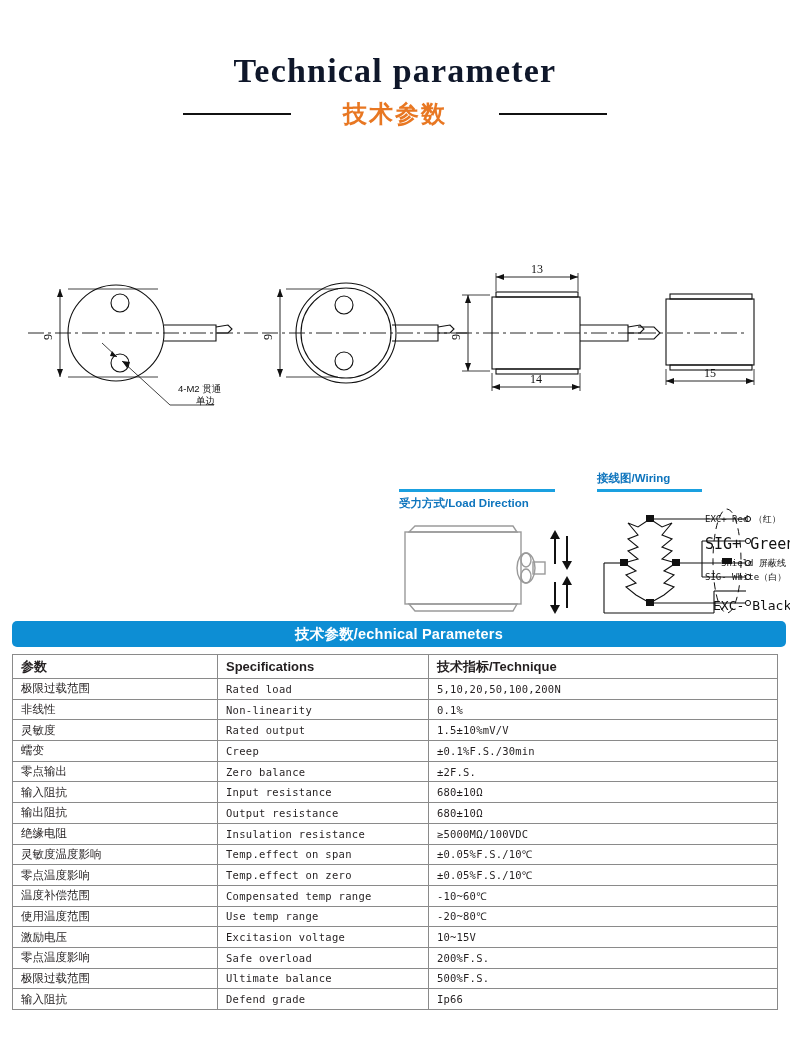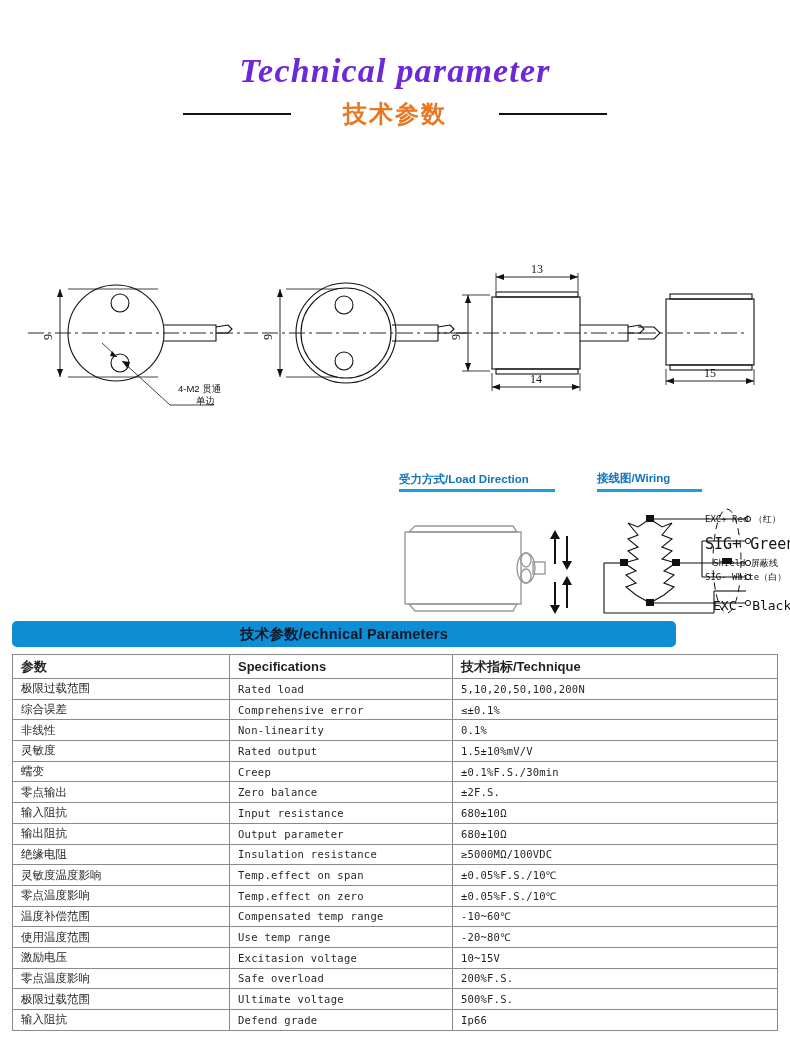--- a/index.html
+++ b/index.html
@@ -21,23 +21,22 @@
     position: absolute;
     left: 0; top: 52px;
     width: 790px;
     text-align: center;
   }
   #main-title {
     font-family: "Liberation Serif", "DejaVu Serif", serif;
     font-size: 34px;
     font-weight: bold;
     letter-spacing: 1.2px;
-    color: #6d28d9;
+    color: #0f172a;
     line-height: 1.1;
-    font-style: italic;
   }
   #subtitle-row {
     margin-top: 9px;
     display: flex;
     align-items: center;
     justify-content: center;
     gap: 52px;
   }
   .title-rule {
     width: 108px;
@@ -74,42 +73,42 @@
   .section-underline {
     position: absolute;
     height: 2.5px;
     background: #1aa0e0;
   }
 
   
   #table-head-bar {
     position: absolute;
     left: 12px; top: 621px;
-    width: 664px;
+    width: 774px;
     height: 26px;
     background: #0d8ed4;
     border-radius: 5px;
-    color: #0f172a;
+    color: #ffffff;
     font-size: 14.5px;
     font-weight: bold;
     display: flex;
     align-items: center;
     justify-content: center;
     letter-spacing: 0.2px;
   }
   #spec-table {
     position: absolute;
     left: 12px; top: 654px;
     width: 766px;
     border-collapse: collapse;
     table-layout: fixed;
   }
   #spec-table td {
     border: 1px solid #8a8a8a;
-    padding: 0 12px 0 8px;
+    padding: 0 0 0 8px;
     height: 19.7px;
     font-size: 11.5px;
     color: #231f20;
     vertical-align: middle;
     overflow: hidden;
     white-space: nowrap;
   }
   #spec-table tr.head-row td {
     font-weight: bold;
     font-size: 13px;
@@ -245,21 +244,21 @@
       <line x1="28" y1="112" x2="116" y2="112" stroke-width="0.9"></line>
       <path d="M28 112 l8 -3 l0 6 z" fill="#111" stroke="none"></path>
       <path d="M116 112 l-8 -3 l0 6 z" fill="#111" stroke="none"></path>
       <line x1="28" y1="100" x2="28" y2="116" stroke-width="0.8"></line>
       <line x1="116" y1="100" x2="116" y2="116" stroke-width="0.8"></line>
     </g>
     <text x="72" y="108" font-family="Liberation Serif, serif" font-size="12" fill="#111" text-anchor="middle">15</text>
   </svg>
 </div>
 
-<div class="section-head" style="left:399px; top:472px;">受力方式/Load Direction</div>
+<div class="section-head" style="left:399px; top:496px;">受力方式/Load Direction</div>
 <div class="section-underline" style="left:399px; top:489px; width:156px;"></div>
 
 <svg style="position:absolute; left:399px; top:512px;" width="175" height="110" viewBox="0 0 175 110">
   <g fill="none" stroke="#9a9a9a" stroke-width="1.4">
 
     <rect x="6" y="20" width="116" height="72"></rect>
 
     <path d="M16 14 L114 14 L118 20 L10 20 Z"></path>
     <path d="M10 92 L118 92 L114 99 L16 99 Z"></path>
 
@@ -322,45 +321,40 @@
     <circle cx="154" cy="36" r="2.6"></circle>
     <circle cx="154" cy="58" r="2.6"></circle>
     <circle cx="154" cy="72" r="2.6"></circle>
     <circle cx="154" cy="98" r="2.6"></circle>
   </g>
 </svg>
 
 <div style="position:absolute; left:705px; top:505px; width:85px; height:112px;">
   <div style="position:absolute; top:8px; left:0; font-family:'DejaVu Sans Mono',monospace; font-size:9px; color:#111; white-space:nowrap;">EXC+ Red  （红）</div>
   <div style="position:absolute; top:30px; left:0; font-family:'DejaVu Sans Mono',monospace; font-size:15px; color:#111; white-space:nowrap;">SIG+ Green（绿）</div>
-  <div style="position:absolute; top:52px; left:8px; font-family:'DejaVu Sans Mono',monospace; font-size:9px; color:#111; white-space:nowrap;">Shield  屏蔽线</div>
+  <div style="position:absolute; top:52px; left:16px; font-family:'DejaVu Sans Mono',monospace; font-size:9px; color:#111; white-space:nowrap;">Shield  屏蔽线</div>
   <div style="position:absolute; top:66px; left:0; font-family:'DejaVu Sans Mono',monospace; font-size:9px; color:#111; white-space:nowrap;">SIG- White（白）</div>
   <div style="position:absolute; top:92px; left:8px; font-family:'DejaVu Sans Mono',monospace; font-size:13px; color:#111; white-space:nowrap;">EXC- Black（黑）</div>
 </div>
 
 <div id="table-head-bar">技术参数/echnical Parameters</div>
 
 <table id="spec-table">
   <tbody>
     <tr class="head-row">
       <td class="col-cn">参数</td>
       <td class="col-en">Specifications</td>
       <td class="col-val">技术指标/Technique</td>
     </tr>
   <tr>
         <td class="col-cn">极限过载范围</td>
         <td class="col-en">Rated load</td>
         <td class="col-val">5,10,20,50,100,200N</td>
       </tr>
       <tr>
-        <td class="col-cn">综合误差</td>
-        <td class="col-en">Comprehensive error</td>
-        <td class="col-val">≤±0.1%</td>
-      </tr>
-      <tr>
         <td class="col-cn">非线性</td>
         <td class="col-en">Non-linearity</td>
         <td class="col-val">0.1%</td>
       </tr>
       <tr>
         <td class="col-cn">灵敏度</td>
         <td class="col-en">Rated output</td>
         <td class="col-val">1.5±10%mV/V</td>
       </tr>
       <tr>
@@ -373,21 +367,21 @@
         <td class="col-en">Zero balance</td>
         <td class="col-val">±2F.S.</td>
       </tr>
       <tr>
         <td class="col-cn">输入阻抗</td>
         <td class="col-en">Input resistance</td>
         <td class="col-val">680±10Ω</td>
       </tr>
       <tr>
         <td class="col-cn">输出阻抗</td>
-        <td class="col-en">Output parameter</td>
+        <td class="col-en">Output resistance</td>
         <td class="col-val">680±10Ω</td>
       </tr>
       <tr>
         <td class="col-cn">绝缘电阻</td>
         <td class="col-en">Insulation resistance</td>
         <td class="col-val">≥5000MΩ/100VDC</td>
       </tr>
       <tr>
         <td class="col-cn">灵敏度温度影响</td>
         <td class="col-en">Temp.effect on span</td>
@@ -413,21 +407,21 @@
         <td class="col-en">Excitasion voltage</td>
         <td class="col-val">10~15V</td>
       </tr>
       <tr>
         <td class="col-cn">零点温度影响</td>
         <td class="col-en">Safe overload</td>
         <td class="col-val">200%F.S.</td>
       </tr>
       <tr>
         <td class="col-cn">极限过载范围</td>
-        <td class="col-en">Ultimate voltage</td>
+        <td class="col-en">Ultimate balance</td>
         <td class="col-val">500%F.S.</td>
       </tr>
       <tr>
         <td class="col-cn">输入阻抗</td>
         <td class="col-en">Defend grade</td>
         <td class="col-val">Ip66</td>
       </tr>
     </tbody>
 </table>
 

